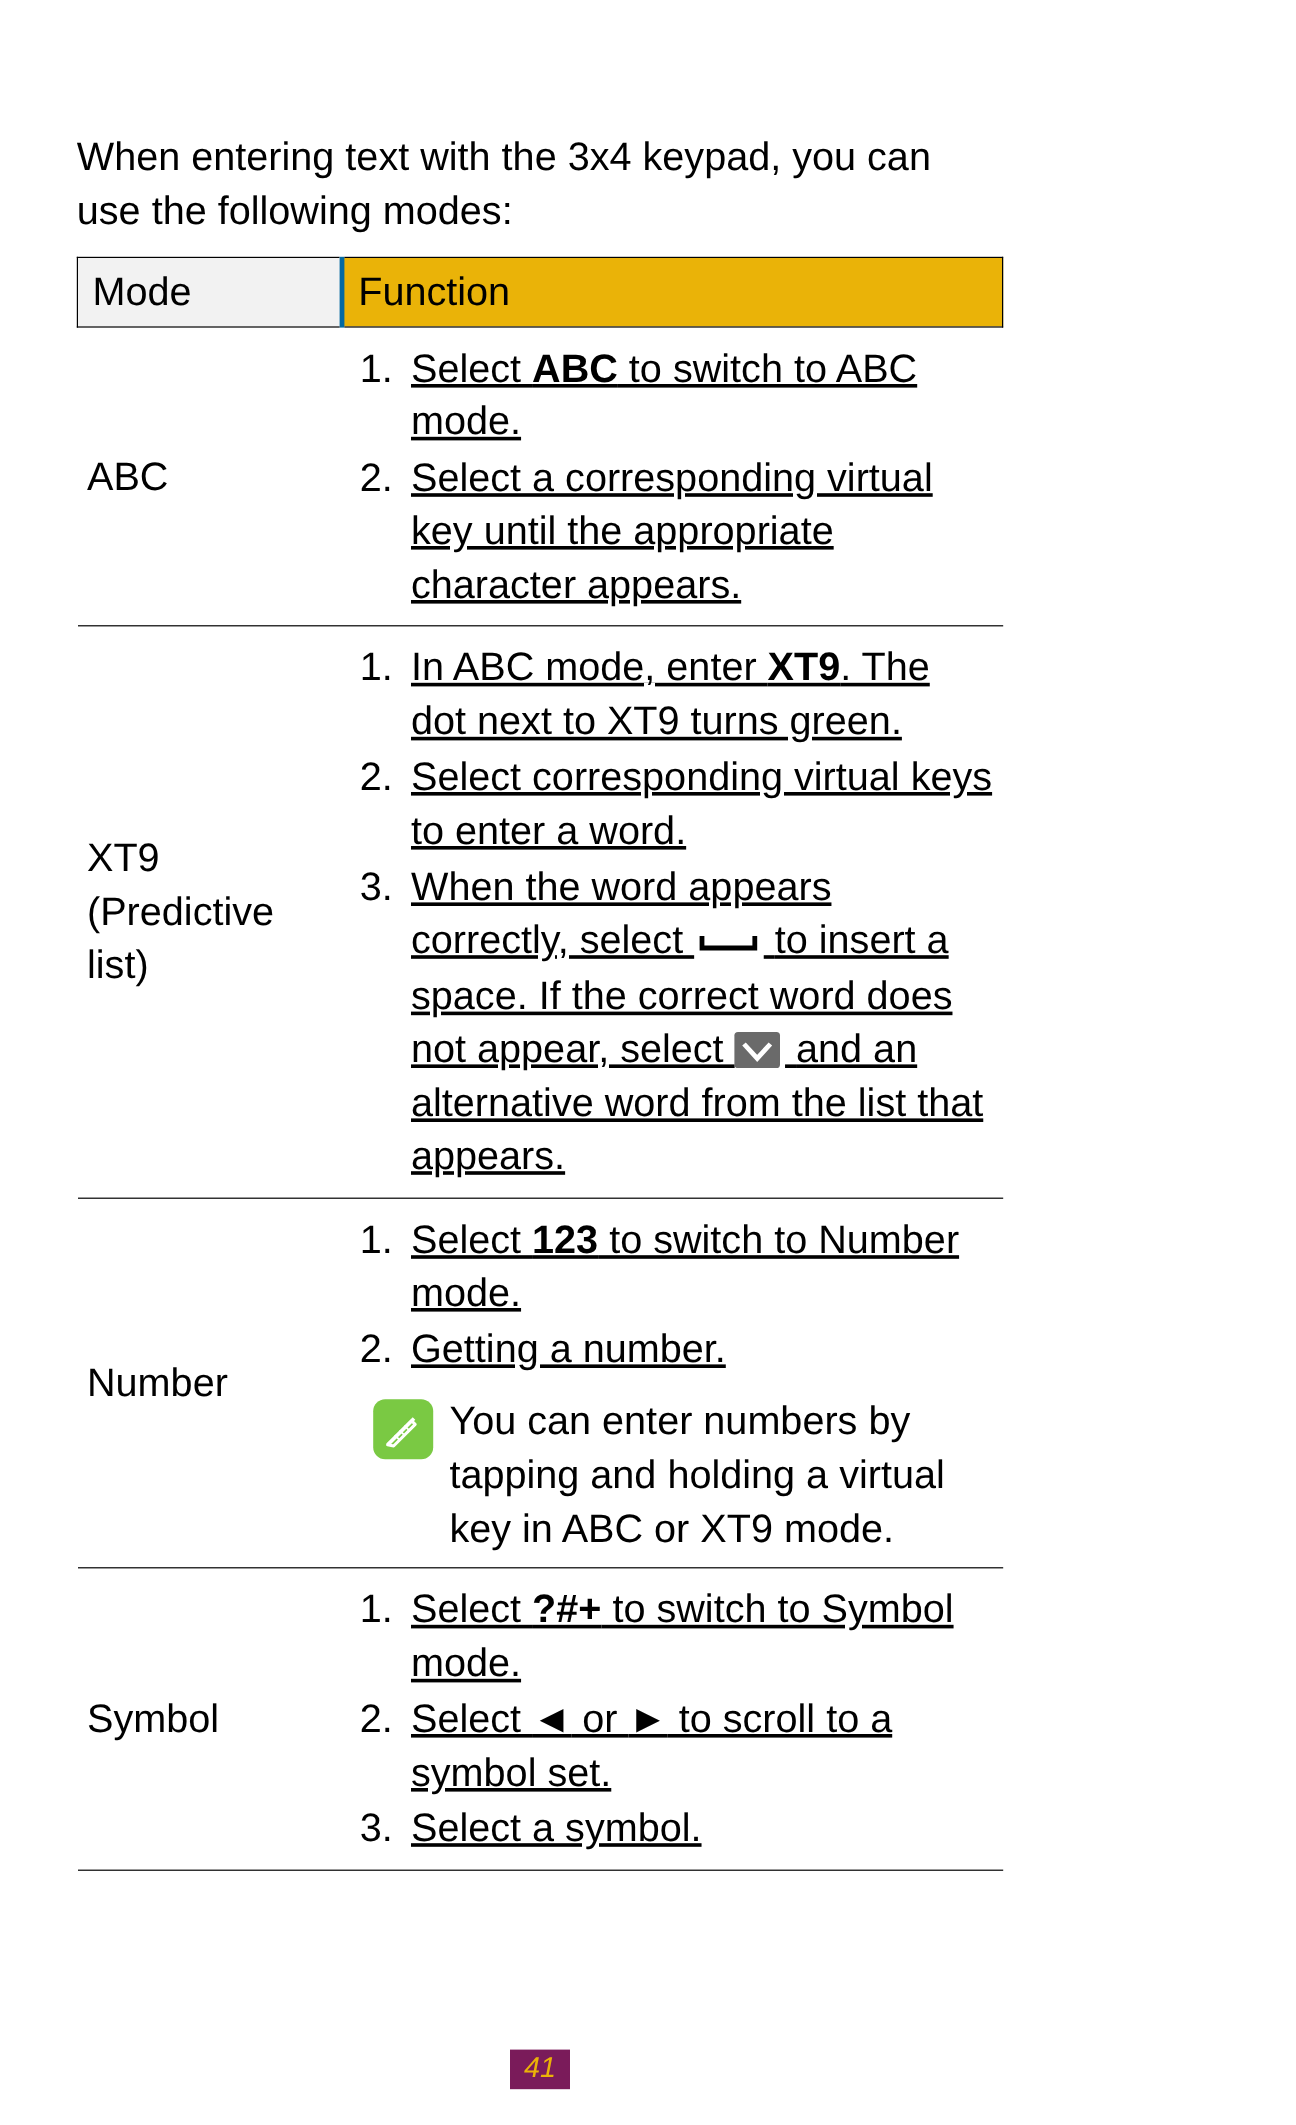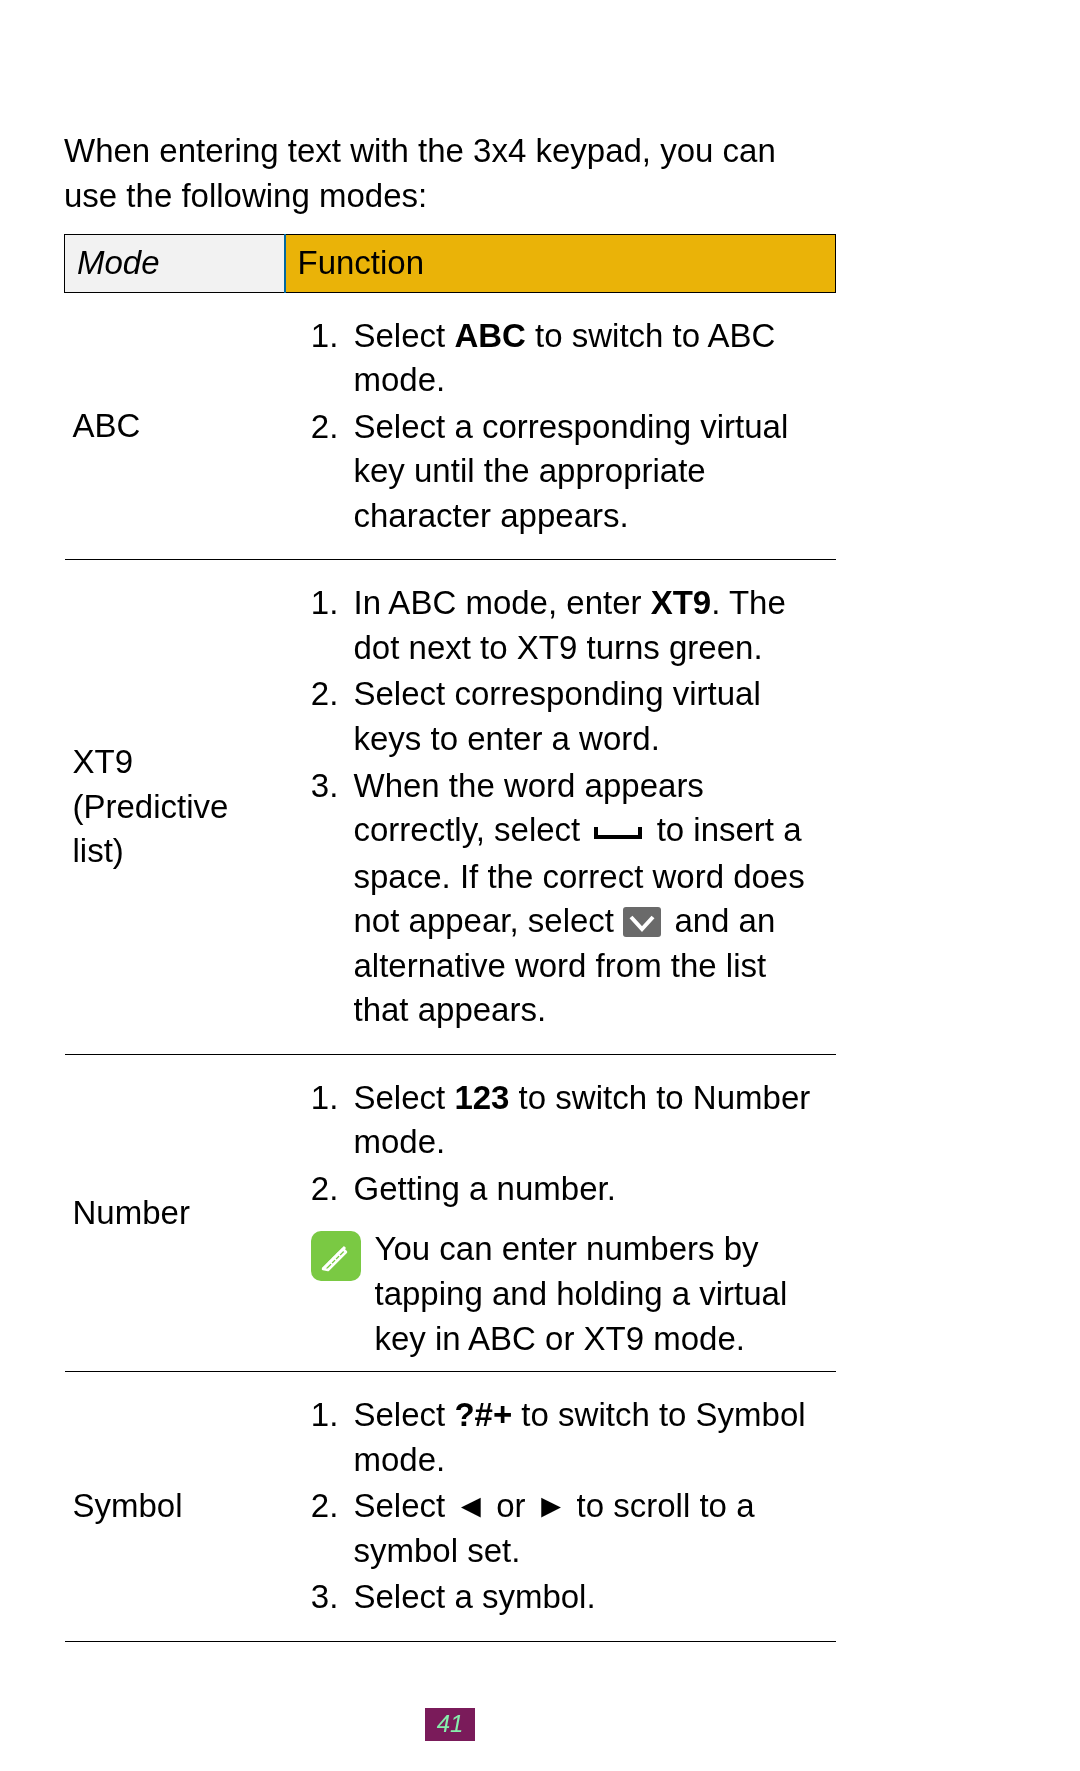--- a/index.html
+++ b/index.html
@@ -9,21 +9,21 @@
     width: 1080px;
     height: 1771px;
     background: #fff;
     font-family: "Segoe UI", "Helvetica Neue", Arial, sans-serif;
     color: #000;
   }
   .page {
     width: 900px;
     height: 1771px;
     position: relative;
-    padding: 96px 64px 0 64px;
+    padding: 76px 64px 0 64px;
   }
   .intro {
     font-size: 33px;
     line-height: 1.35;
     font-weight: 400;
     margin-bottom: 16px;
   }
   table {
     width: 100%;
     border-collapse: collapse;
@@ -32,43 +32,43 @@
   }
   thead th {
     text-align: left;
     font-weight: 400;
     padding: 6px 12px;
     border: 1px solid #000;
   }
   thead th:first-child {
     background: #f2f2f2;
     width: 220px;
-    border-right: 2px solid #0369a1;
-    font-style: italic;
+    border-right: 4px solid #0369a1;
   }
   thead th:last-child {
     background: #eab308;
   }
   tbody td {
     vertical-align: middle;
     padding: 10px 8px 10px 12px;
     border-bottom: 1px solid #000;
   }
   tbody tr:last-child td {
     border-bottom: 1.5px solid #000;
   }
   tbody td.modecell {
     width: 220px;
     padding-right: 4px;
     padding-left: 8px;
   }
   ol.steps {
-    margin: 11px;
+    margin: 0;
     padding: 0 0 0 40px;
     list-style-position: outside;
+    text-decoration: underline;
   }
   ol.steps li {
     padding-left: 6px;
     margin: 2px 0;
   }
   .inline-b { font-weight: 700; }
   .space-icon {
     display: inline-block;
     vertical-align: middle;
     margin: 0 4px;
@@ -116,21 +116,21 @@
   }
   .footer-section {
     font-style: italic;
     font-size: 24px;
     color: #7a1b5a;
     margin-bottom: 4px;
   }
   .page-badge {
     display: inline-block;
     background: #7a1b5a;
-    color: #86efac;
+    color: #eab308;
     font-style: italic;
     font-size: 24px;
     padding: 2px 12px;
     line-height: 1.2;
   }
 </style>
 </head>
 <body>
 
 <div class="page">

